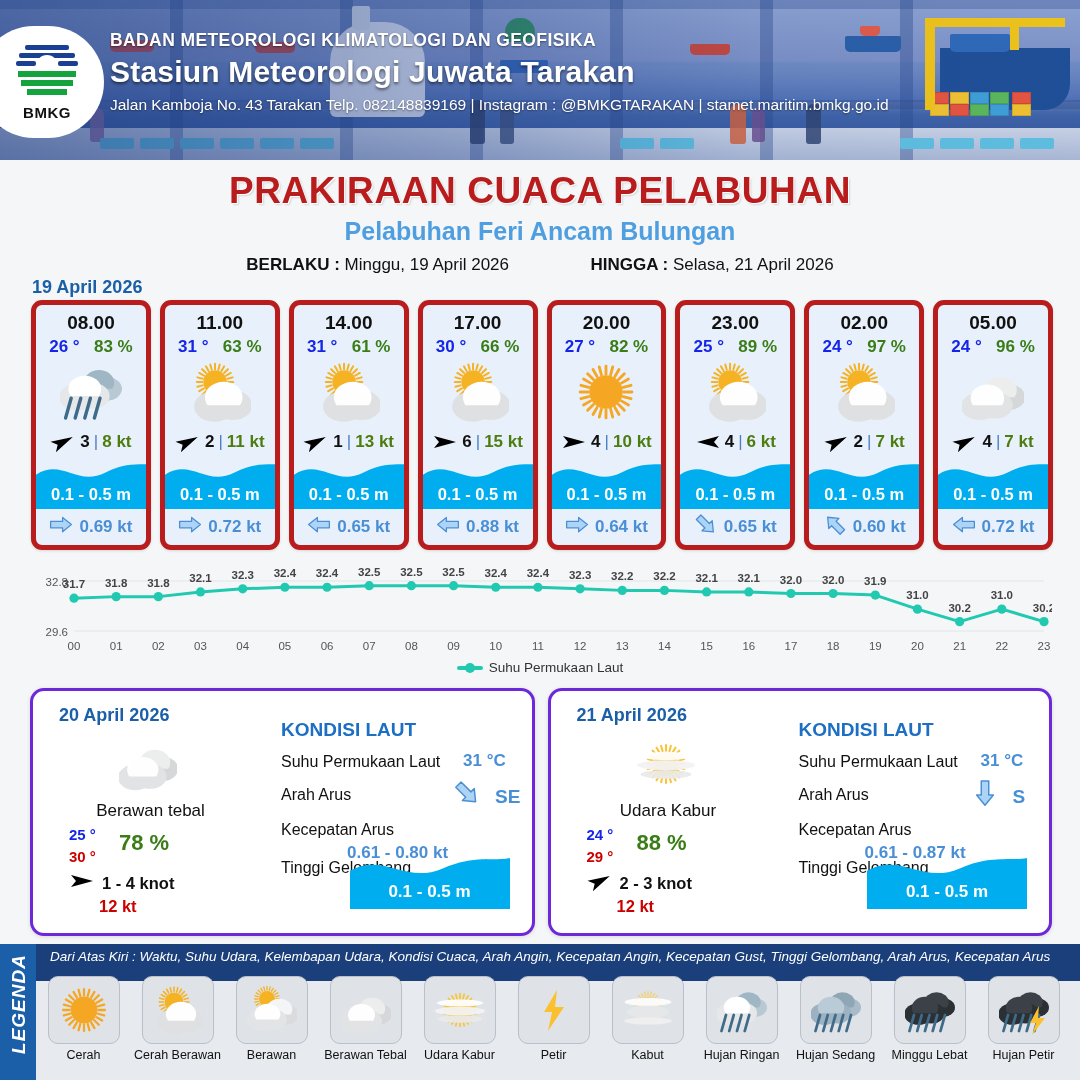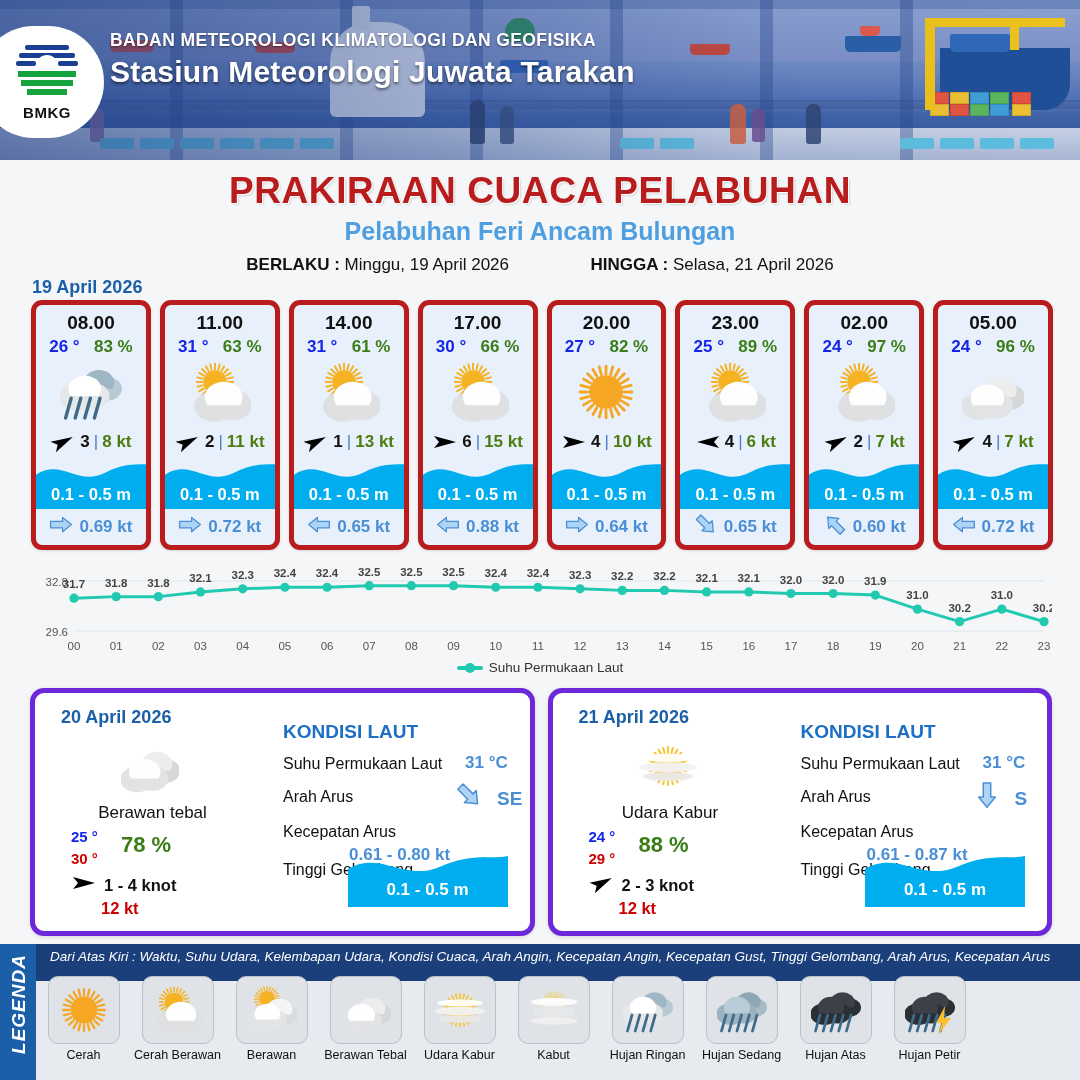--- a/index.html
+++ b/index.html
@@ -87,21 +87,21 @@
   .chart-box { position:absolute; left:28px; top:553px; width:1024px; height:125px; }
   .legend-line { position:absolute; left:0; top:660px; width:1080px; text-align:center; font-size:13.5px; color:#333; }
   .legend-line .dash { display:inline-block; width:26px; height:4px; background:#20c9b0; border-radius:2px;
         vertical-align:middle; position:relative; margin-right:6px; }
   .legend-line .dash:after { content:""; position:absolute; left:8px; top:-3px; width:10px; height:10px;
         background:#20c9b0; border-radius:50%; }
 
   
   .days { position:absolute; left:30px; top:688px; width:1022px; display:flex; gap:13px; }
   .day {
-    width:568px; height:248px; background:#fff; border:5px solid #6d28d9; border-radius:14px;
+    width:568px; height:248px; background:#fff; border:3px solid #6d28d9; border-radius:14px;
     box-shadow:0 1px 4px rgba(0,0,0,.12); position:relative;
   }
   .d-date { position:absolute; left:26px; top:14px; font-size:18px; font-weight:bold; color:#1b5fa8; }
   .d-icon { position:absolute; left:60px; top:42px; width:110px; height:62px; display:flex; align-items:center; justify-content:center;}
   .d-cond { position:absolute; left:0; top:110px; width:235px; text-align:center; font-size:17px; color:#111; }
   .d-temps { position:absolute; left:36px; top:135px; }
   .d-tmin { font-size:15px; font-weight:bold; color:#1425e8; }
   .d-tmax { font-size:15px; font-weight:bold; color:#cc0000; margin-top:5px; }
   .d-hum { position:absolute; left:86px; top:139px; font-size:22px; font-weight:bold; color:#3a7d17; }
   .d-wind { position:absolute; left:36px; top:180px; display:flex; align-items:center; gap:7px; }
@@ -209,20 +209,21 @@
       <div class="grn" style="top:28px;left:2px;width:58px;height:6px;"></div>
       <div class="grn" style="top:37px;left:5px;width:52px;height:6px;"></div>
       <div class="grn" style="top:46px;left:11px;width:40px;height:6px;"></div>
     </div>
     <div class="logo-text">BMKG</div>
   </div>
 
   <div class="hdr-texts">
     <div class="hdr-line1">BADAN METEOROLOGI KLIMATOLOGI DAN GEOFISIKA</div>
     <div class="hdr-line2">Stasiun Meteorologi Juwata Tarakan</div>
+    <div class="hdr-line3">Jalan Kamboja No. 43 Tarakan  Telp. 082148839169 | Instagram : @BMKGTARAKAN | stamet.maritim.bmkg.go.id</div>
   </div>
 </div>
 
 <div class="title-wrap">
   <div class="t-main">PRAKIRAAN CUACA PELABUHAN</div>
   <div class="t-sub">Pelabuhan Feri Ancam Bulungan</div>
   <div class="t-valid">
     <span class="lbl">BERLAKU :</span>
     <span>Minggu, 19 April 2026</span>
     <span class="gap"></span>
@@ -1094,20 +1095,28 @@
               <ellipse cx="25" cy="26" rx="25" ry="4.25" fill="#f2f2f3" opacity=".95"></ellipse>
               <ellipse cx="25" cy="34" rx="22" ry="3.75" fill="#e9e9ea" opacity=".93"></ellipse>
             </g>
           </svg>
         </div>
     <div class="leg-lbl">Udara Kabur</div>
       </div>
       <div class="leg-item">
         <div class="leg-box">
           <svg width="50" height="50" viewBox="0 0 50 50">
+            <path d="M 28.000000000000004 5 L 15 27 L 23 27 L 19 46 L 35 22 L 26 22 Z" fill="#FBC02D"></path>
+          </svg>
+        </div>
+    <div class="leg-lbl">Petir</div>
+      </div>
+      <div class="leg-item">
+        <div class="leg-box">
+          <svg width="50" height="50" viewBox="0 0 50 50">
             <g>
               <line x1="34.5" y1="20" x2="38.175" y2="20" stroke="#EFD27A" stroke-width="1.445" stroke-linecap="round"></line>
               <line x1="34.17629534974615" y1="22.458780928473946" x2="37.72607276135847" y2="23.40994091922571" stroke="#EFD27A" stroke-width="1.445" stroke-linecap="round"></line>
               <line x1="33.22724133595217" y1="24.75" x2="36.40988469485998" y2="26.5875" stroke="#EFD27A" stroke-width="1.445" stroke-linecap="round"></line>
               <line x1="31.717514421272202" y1="26.7175144212722" x2="34.31613184213276" y2="29.316131842132762" stroke="#EFD27A" stroke-width="1.445" stroke-linecap="round"></line>
               <line x1="29.75" y1="28.227241335952165" x2="31.587500000000002" y2="31.40988469485998" stroke="#EFD27A" stroke-width="1.445" stroke-linecap="round"></line>
               <line x1="27.458780928473946" y1="29.176295349746148" x2="28.40994091922571" y2="32.72607276135847" stroke="#EFD27A" stroke-width="1.445" stroke-linecap="round"></line>
               <line x1="25" y1="29.5" x2="25" y2="33.175" stroke="#EFD27A" stroke-width="1.445" stroke-linecap="round"></line>
               <line x1="22.541219071526054" y1="29.176295349746148" x2="21.59005908077429" y2="32.72607276135847" stroke="#EFD27A" stroke-width="1.445" stroke-linecap="round"></line>
               <line x1="20.25" y1="28.22724133595217" x2="18.4125" y2="31.409884694859983" stroke="#EFD27A" stroke-width="1.445" stroke-linecap="round"></line>
@@ -1197,21 +1206,21 @@
   <ellipse cx="20" cy="22.6" rx="13.200000000000001" ry="10.8" fill="#3b4146"></ellipse>
   <rect x="4.8" y="28.2" width="30.4" height="9.6" rx="4.8" fill="#2b3035"></rect>
             </g>
             <line x1="9" y1="30" x2="4.5" y2="46" stroke="#3F6A88" stroke-width="2.75" stroke-linecap="round"></line>
             <line x1="16.75" y1="30" x2="12.25" y2="46" stroke="#3F6A88" stroke-width="2.75" stroke-linecap="round"></line>
             <line x1="24.5" y1="30" x2="20" y2="46" stroke="#3F6A88" stroke-width="2.75" stroke-linecap="round"></line>
             <line x1="32.25" y1="30" x2="27.75" y2="46" stroke="#3F6A88" stroke-width="2.75" stroke-linecap="round"></line>
             <line x1="40" y1="30" x2="35.5" y2="46" stroke="#3F6A88" stroke-width="2.75" stroke-linecap="round"></line>
           </svg>
         </div>
-    <div class="leg-lbl">Hujan Atas</div>
+    <div class="leg-lbl">Minggu Lebat</div>
       </div>
       <div class="leg-item">
         <div class="leg-box">
           <svg width="50" height="50" viewBox="0 0 50 50">
             <g>
               <ellipse cx="25.58" cy="23.2" rx="13.32" ry="9.99" fill="#2b3035"></ellipse>
   <ellipse cx="37.42" cy="22.459999999999997" rx="12.58" ry="9.620000000000001" fill="#2b3035"></ellipse>
   <ellipse cx="31.5" cy="17.28" rx="12.21" ry="9.99" fill="#3b4146"></ellipse>
   <rect x="17.439999999999998" y="22.459999999999997" width="28.12" height="8.879999999999999" rx="4.4399999999999995" fill="#2b3035"></rect>
             </g>

